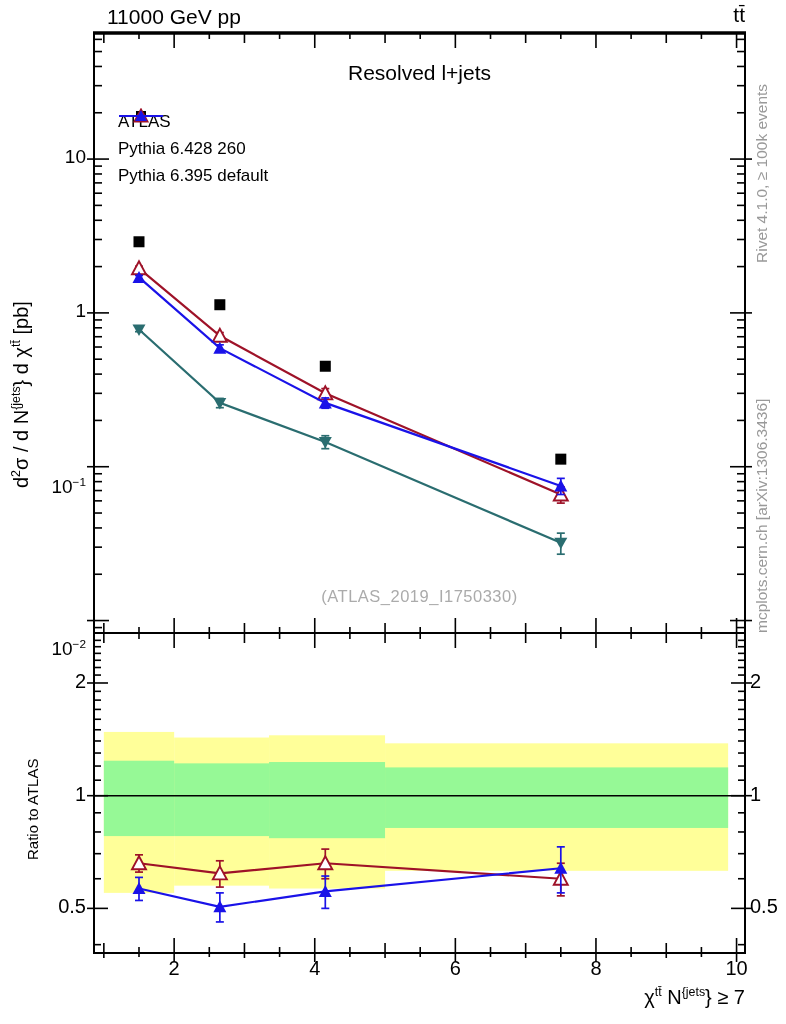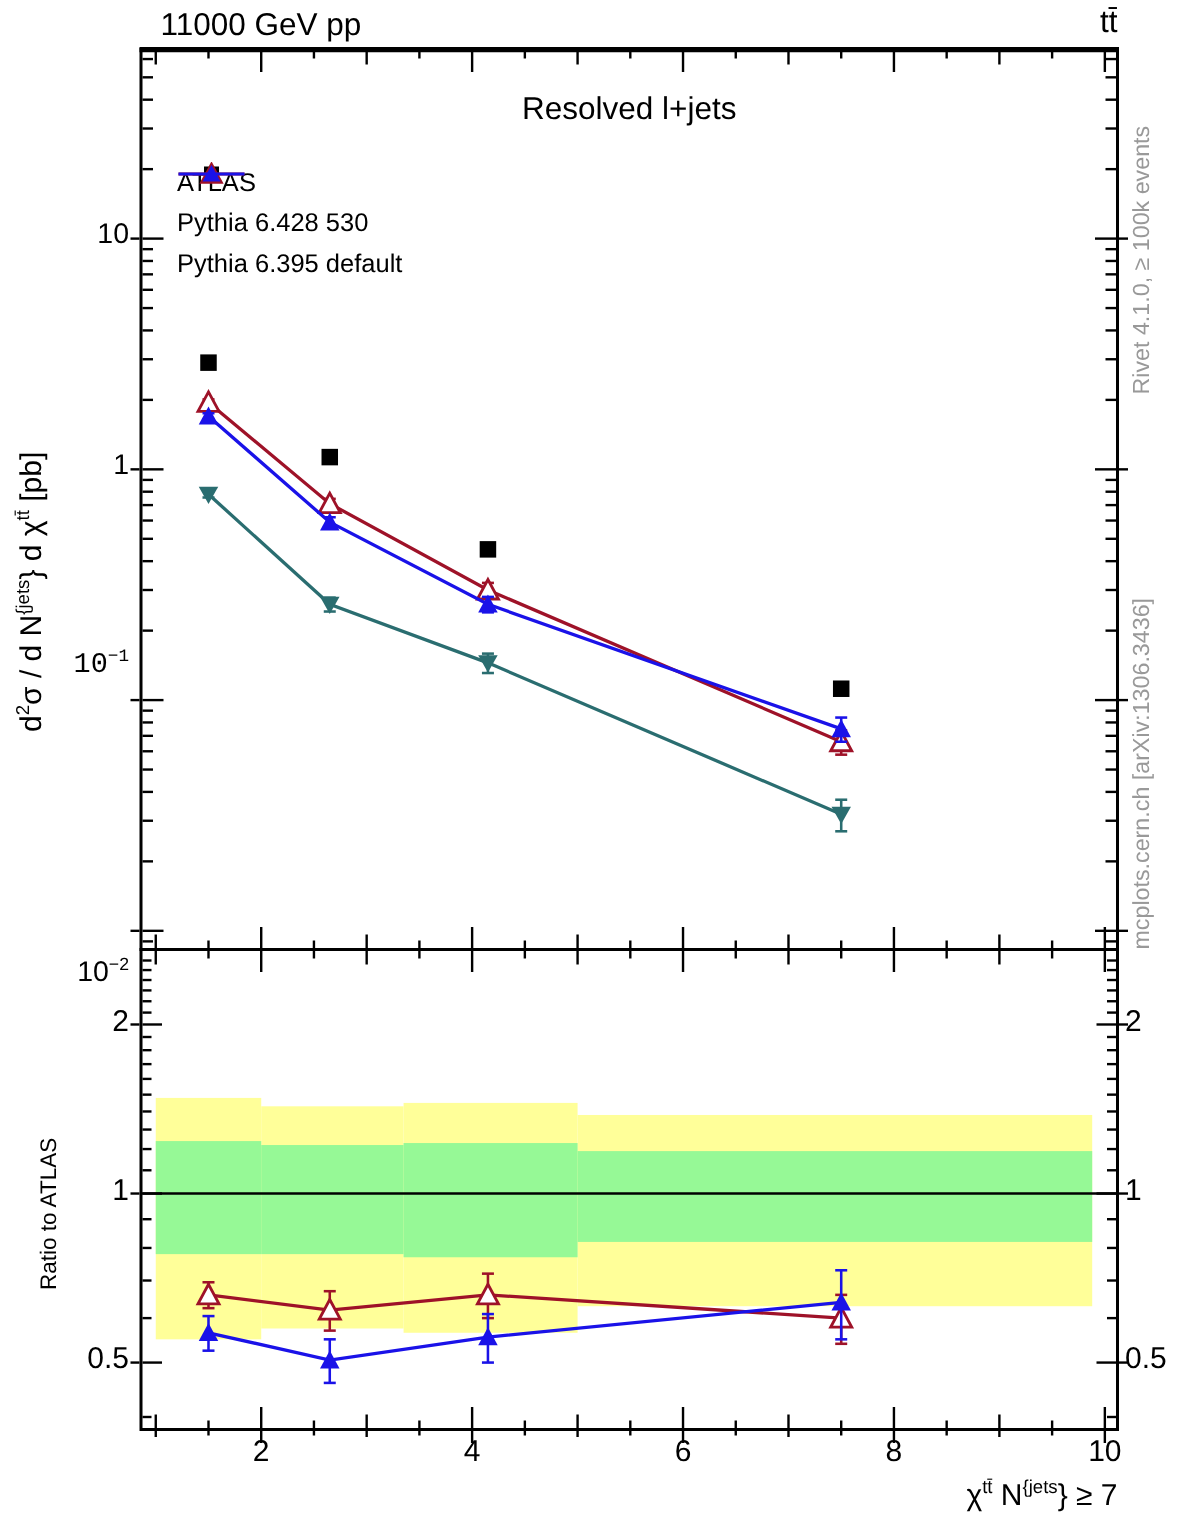--- a/index.html
+++ b/index.html
@@ -365,45 +365,46 @@
         <svg class="licon" viewBox="0 0 46 16">
           <rect x="18" y="3" width="10" height="10" fill="#000000"></rect>
         </svg>
         <span class="llab">ATLAS</span>
       </div>
       <div class="lrow">
         <svg class="licon" viewBox="0 0 46 16">
           <line x1="1" y1="8" x2="45" y2="8" stroke="#9e1228" stroke-width="2"></line>
           <polygon points="16.5,13.5 29.5,13.5 23,1.5" fill="#fff" stroke="#9e1228" stroke-width="1.9"></polygon>
         </svg>
-        <span class="llab">Pythia 6.428 530</span>
+        <span class="llab">Pythia 6.428 260</span>
       </div>
       <div class="lrow">
         <svg class="licon" viewBox="0 0 46 16">
           <line x1="1" y1="8" x2="45" y2="8" stroke="#1a12e8" stroke-width="2"></line>
           <polygon points="17,13 29,13 23,2" fill="#1a12e8"></polygon>
         </svg>
         <span class="llab">Pythia 6.395 default</span>
       </div>
     </div>
 
   <div class="vtext axlabel" style="left:10px;top:488px;" id="ylabel">d<sup>2</sup>σ / d N<sup>{jets</sup>} d χ<sup>tt̄</sup> [pb]</div>
 
   <div class="abs axlabel" style="right:41px;top:986px;" id="xlabel">χ<sup>tt̄</sup> N<sup>{jets</sup>} ≥ 7</div>
 
   <div class="vtext ratlabel" style="left:24px;top:860px;">Ratio to ATLAS</div>
 
   <div class="vtext note" style="left:753px;top:263px;">Rivet 4.1.0, ≥ 100k events</div>
   <div class="vtext note" style="left:753px;top:633px;">mcplots.cern.ch [arXiv:1306.3436]</div>
 
+  <div class="abs wmark" style="left:94px;width:651px;top:587px;">(ATLAS_2019_I1750330)</div>
 
   <div id="ticklabels">
       <div class="abs ylab" style="left:34px;top:146.0686238764788px;">10</div>
       <div class="abs ylab" style="left:34px;top:299.89640346113805px;">1</div>
-      <div class="abs ylab" style="left:34px;top:432px;font-family:Liberation Mono, monospace;">10<sup>−1</sup></div>
+      <div class="abs ylab" style="left:34px;top:476px;">10<sup>−1</sup></div>
       <div class="abs ylab" style="left:34px;top:638px;">10<sup>−2</sup></div>
       <div class="abs rlabL" style="left:34px;top:669.9920275976427px;">2</div>
       <div class="abs rlabR" style="left:750px;top:669.9920275976427px;">2</div>
       <div class="abs rlabL" style="left:34px;top:782.6865226674282px;">1</div>
       <div class="abs rlabR" style="left:750px;top:782.6865226674282px;">1</div>
       <div class="abs rlabL" style="left:34px;top:895.3810177372137px;">0.5</div>
       <div class="abs rlabR" style="left:750px;top:895.3810177372137px;">0.5</div>
       <div class="abs xlab" style="left:151.14470842332616px;top:957px;">2</div>
       <div class="abs xlab" style="left:291.74946004319656px;top:957px;">4</div>
       <div class="abs xlab" style="left:432.35421166306696px;top:957px;">6</div>

